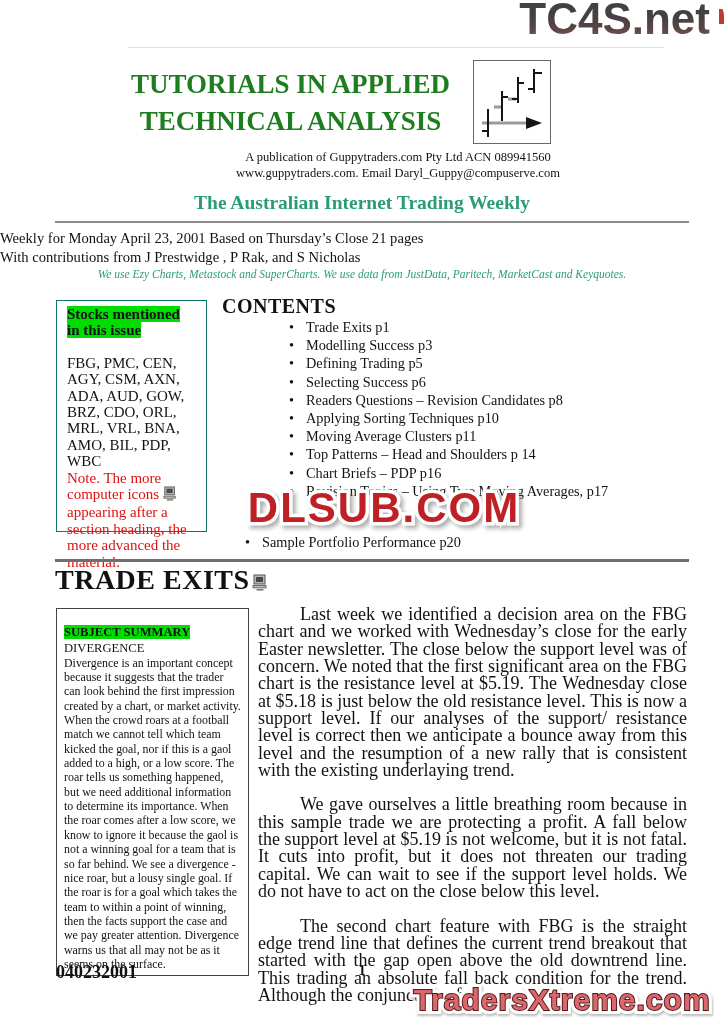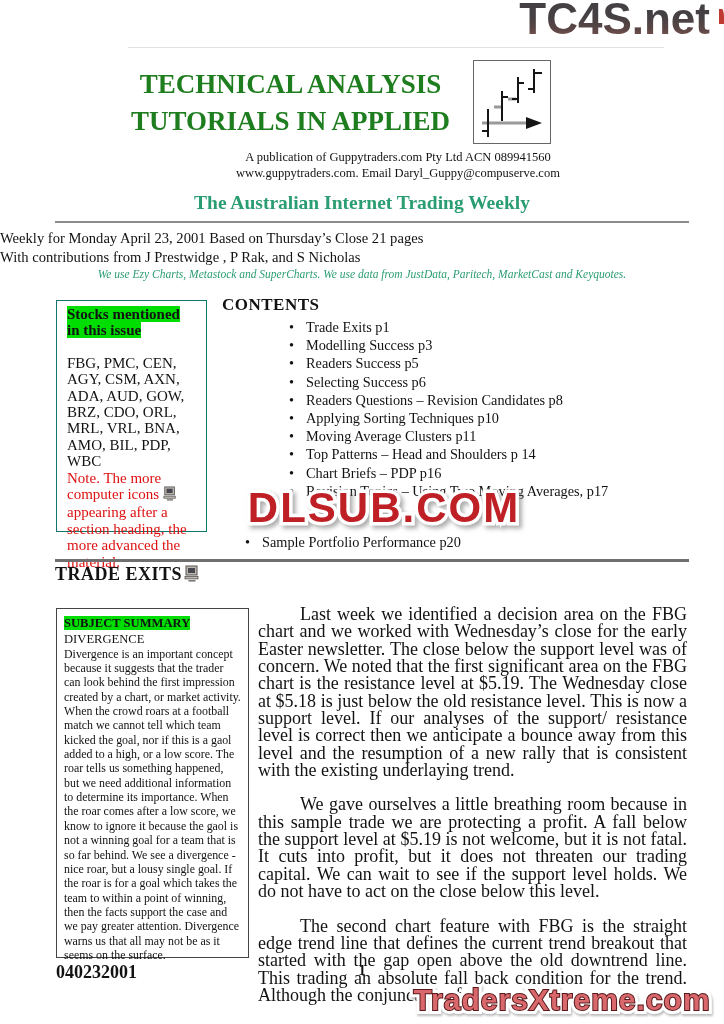--- a/index.html
+++ b/index.html
@@ -37,35 +37,35 @@
 
   
   .stocks-box{position:absolute;left:56px;top:300px;width:129px;height:220px;
               border:1px solid #0f766e;padding:5px 10px;font-size:15px;line-height:16.4px;}
   .hl-green{background:#00dd00;font-weight:bold;}
   .tickers{margin-top:16px;}
   .note{color:#dd1111;}
   .pc-icon{display:inline-block;vertical-align:-2px;}
 
   
-  .contents-head{position:absolute;left:222px;top:295px;font-size:17px;font-weight:bold;letter-spacing:.5px;}
+  .contents-head{position:absolute;left:222px;top:295px;font-size:20px;font-weight:bold;letter-spacing:.5px;}
   .contents-list{position:absolute;left:245px;top:318px;width:436px;font-size:14.3px;margin-left:44px;}
   .ci{line-height:18.2px;white-space:nowrap;}
   .ci .b{display:inline-block;width:17px;}
   .contents-last{position:absolute;left:245px;top:533px;width:436px;font-size:14.3px;}
 
   .wm-mid{position:absolute;left:207px;top:483px;filter:drop-shadow(3px 3px 2px rgba(110,110,110,.55));}
 
   .rule2{position:absolute;left:55px;top:559px;width:634px;height:3px;background:#6f6f6f;}
-  .trade-head{position:absolute;left:55px;top:564px;font-size:18px;font-weight:bold;letter-spacing:.5px;}
+  .trade-head{position:absolute;left:55px;top:564px;font-size:28px;font-weight:bold;letter-spacing:.5px;}
   .trade-head .pc-icon{vertical-align:-2px;margin-left:2px;}
 
   
   .summary-box{position:absolute;left:56px;top:608px;width:177px;height:334px;
-               border:1px solid #444;padding:7px 7px;font-size:11.9px;line-height:14.35px;}
+               border:1px solid #444;padding:16px 7px;font-size:11.9px;line-height:14.35px;}
   .sum-head{font-size:12.6px;}
   .sum-topic{font-size:12.6px;margin:2px 0 0 0;}
   .sum-body{margin-top:0;}
 
   
   .main-text{position:absolute;left:258px;top:590px;width:429px;font-size:18px;
              line-height:17.35px;text-align:justify;margin-top:16px;}
   .main-text p{margin:0 0 17px 0;text-indent:42px;}
 
   .footer-num{position:absolute;left:56px;top:962px;font-size:18px;font-weight:bold;}
@@ -78,22 +78,22 @@
 <body>
 
 <div class="page">
 
   <div class="tc4s">TC4S.net</div>
   <div class="red-sliver"></div>
 
   <div class="mast-topline"></div>
   <div class="masthead">
     <div class="mast-title">
+      <div>TUTORIALS IN APPLIED</div>
       <div>TECHNICAL ANALYSIS</div>
-      <div>TUTORIALS IN APPLIED</div>
     </div>
     <div class="mast-logo">
       <svg width="76" height="82" viewBox="0 0 76 82">
         <path d="M8 62 H52 M20 46 H28 M34 38 H42" stroke="#9a9a9a" stroke-width="3" fill="none"></path>
         <path d="M14 48 V76 M8 70 H14 M28 30 V60 M28 36 H34 M44 16 V42 M44 22 H50 M38 38 H44 M60 8 V32 M60 12 H68 M54 28 H60" stroke="#151515" stroke-width="2" fill="none"></path>
         <polygon points="52,56 68,62 52,68" fill="#151515"></polygon>
       </svg>
     </div>
   </div>
 
@@ -123,21 +123,21 @@
         </svg>
       </span>
       <span>appearing after a section heading, the more advanced the material.</span>
     </div>
   </div>
 
   <div class="contents-head">CONTENTS</div>
   <div class="contents-list">
     <div class="ci"><span class="b">•</span><span>Trade Exits p1</span></div>
     <div class="ci"><span class="b">•</span><span>Modelling Success p3</span></div>
-    <div class="ci"><span class="b">•</span><span>Readers Success p5</span></div>
+    <div class="ci"><span class="b">•</span><span>Defining Trading p5</span></div>
     <div class="ci"><span class="b">•</span><span>Selecting Success p6</span></div>
     <div class="ci"><span class="b">•</span><span>Readers Questions – Revision Candidates p8</span></div>
     <div class="ci"><span class="b">•</span><span>Applying Sorting Techniques p10</span></div>
     <div class="ci"><span class="b">•</span><span>Moving Average Clusters p11</span></div>
     <div class="ci"><span class="b">•</span><span>Top Patterns – Head and Shoulders p 14</span></div>
     <div class="ci"><span class="b">•</span><span>Chart Briefs – PDP  p16</span></div>
     <div class="ci"><span class="b">•</span><span>Revision Topics – Using Two Moving Averages, p17</span></div>
   </div>
 
   <div class="wm-mid">

